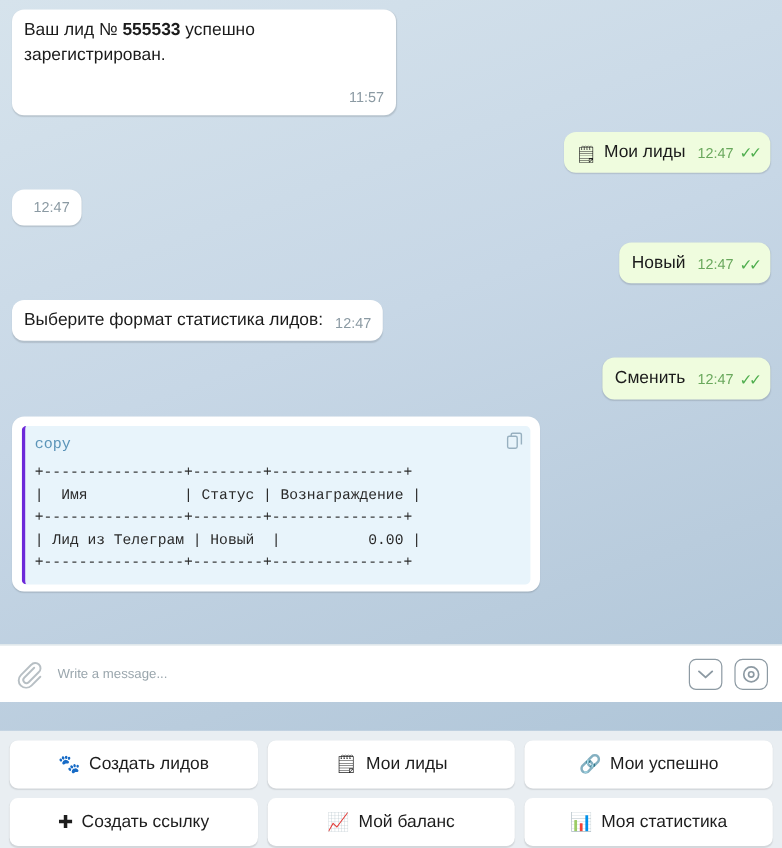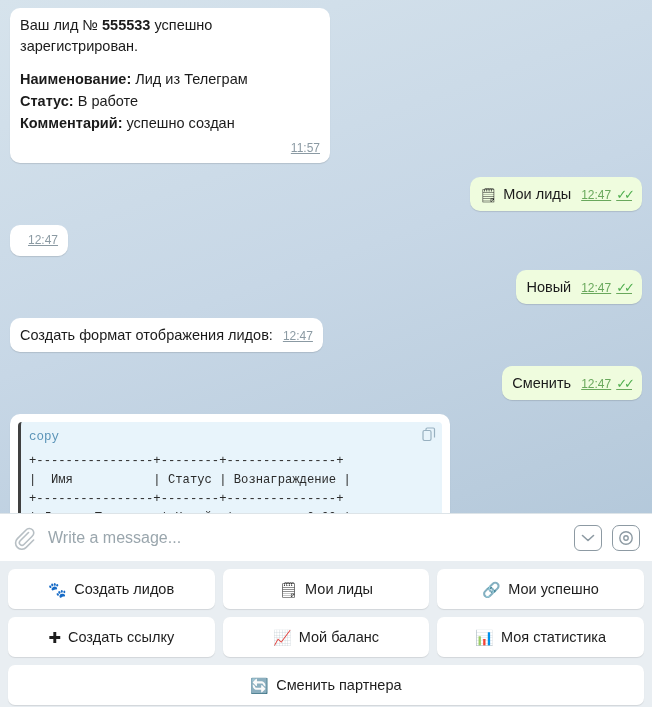--- a/index.html
+++ b/index.html
@@ -11,20 +11,21 @@
     font-family: "Liberation Sans", sans-serif;
     background: #c9d8e4;
     overflow: hidden;
   }
   .app {
     position: relative;
     width: 652px; height: 707px;
     display: flex;
     flex-direction: column;
     background: linear-gradient(160deg, #d6e3ec 0%, #c7d7e6 40%, #b9ccdd 70%, #aac2d6 100%);
+    gap: 24px;
   }
 
   
   .chat {
     flex: 0 0 auto;
     height: 513px;
     padding: 8px 10px 6px 10px;
     overflow: hidden;
     position: relative;
   }
@@ -48,21 +49,20 @@
 
   .bubble .meta {
     display: inline-flex;
     align-items: center;
     gap: 3px;
     font-size: 12px;
     color: #8b9aa3;
     margin-left: 8px;
     vertical-align: bottom;
     white-space: nowrap;
-    text-decoration: underline;
   }
   .bubble.out .meta { color: #69a85c; }
   .checks { color: #4fae4e; font-size: 13px; letter-spacing: -3px; margin-left: 2px; }
 
   .inline { display: flex; align-items: flex-end; gap: 2px; }
   .inline .txt { font-size: 14.5px; }
 
   .lead-bubble { max-width: 320px; }
   .lead-bubble .line1 { margin-bottom: 12px; }
   .lead-bubble .fields div { line-height: 1.5; }
@@ -72,21 +72,21 @@
   .emoji { font-size: 14px; margin-right: 4px; }
 
   
   .code-bubble {
     max-width: 440px;
     width: 440px;
     padding: 8px 8px 6px 8px;
   }
   .codebox {
     background: #e8f4fb;
-    border-left: 3px solid #404040;
+    border-left: 3px solid #6d28d9;
     border-radius: 4px;
     padding: 6px 8px 8px 8px;
     position: relative;
   }
   .codebox .lang {
     font-size: 12.5px;
     color: #5b94b8;
     font-family: "Liberation Mono", monospace;
     margin-bottom: 6px;
   }
@@ -119,21 +119,21 @@
   }
   .clip {
     width: 24px; height: 24px;
     flex: 0 0 auto;
     opacity: 0.55;
   }
   .msg-input {
     flex: 1 1 auto;
     border: none;
     outline: none;
-    font-size: 16px;
+    font-size: 11px;
     font-family: "Liberation Sans", sans-serif;
     color: #222;
     background: transparent;
   }
   .msg-input::placeholder { color: #9aa6ad; }
   .round-btn {
     width: 28px; height: 26px;
     border: 1.6px solid #8d9aa3;
     border-radius: 6px;
     display: flex; align-items: center; justify-content: center;
@@ -174,25 +174,20 @@
 
 <div class="app">
 
   <div class="chat">
 
     <div class="row left">
       <div class="bubble in lead-bubble">
         <div class="line1">
           <span>Ваш лид № </span><b>555533</b><span> успешно зарегистрирован.</span>
         </div>
-        <div class="fields">
-          <div><b>Наименование:</b><span> Лид из Телеграм</span></div>
-          <div><b>Статус:</b><span> В работе</span></div>
-          <div><b>Комментарий:</b><span> успешно создан</span></div>
-        </div>
         <div class="time-wrap">
           <span class="meta">11:57</span>
         </div>
       </div>
     </div>
 
     <div class="row right">
       <div class="bubble out">
         <span class="inline">
           <span class="emoji">🗒</span>
@@ -221,21 +216,21 @@
             <span>12:47</span>
             <span class="checks">✓✓</span>
           </span>
         </span>
       </div>
     </div>
 
     <div class="row left">
       <div class="bubble in">
         <span class="inline">
-          <span class="txt">Создать формат отображения лидов:</span>
+          <span class="txt">Выберите формат статистика лидов:</span>
           <span class="meta">12:47</span>
         </span>
       </div>
     </div>
 
     <div class="row right">
       <div class="bubble out">
         <span class="inline">
           <span class="txt">Сменить</span>
           <span class="meta">

